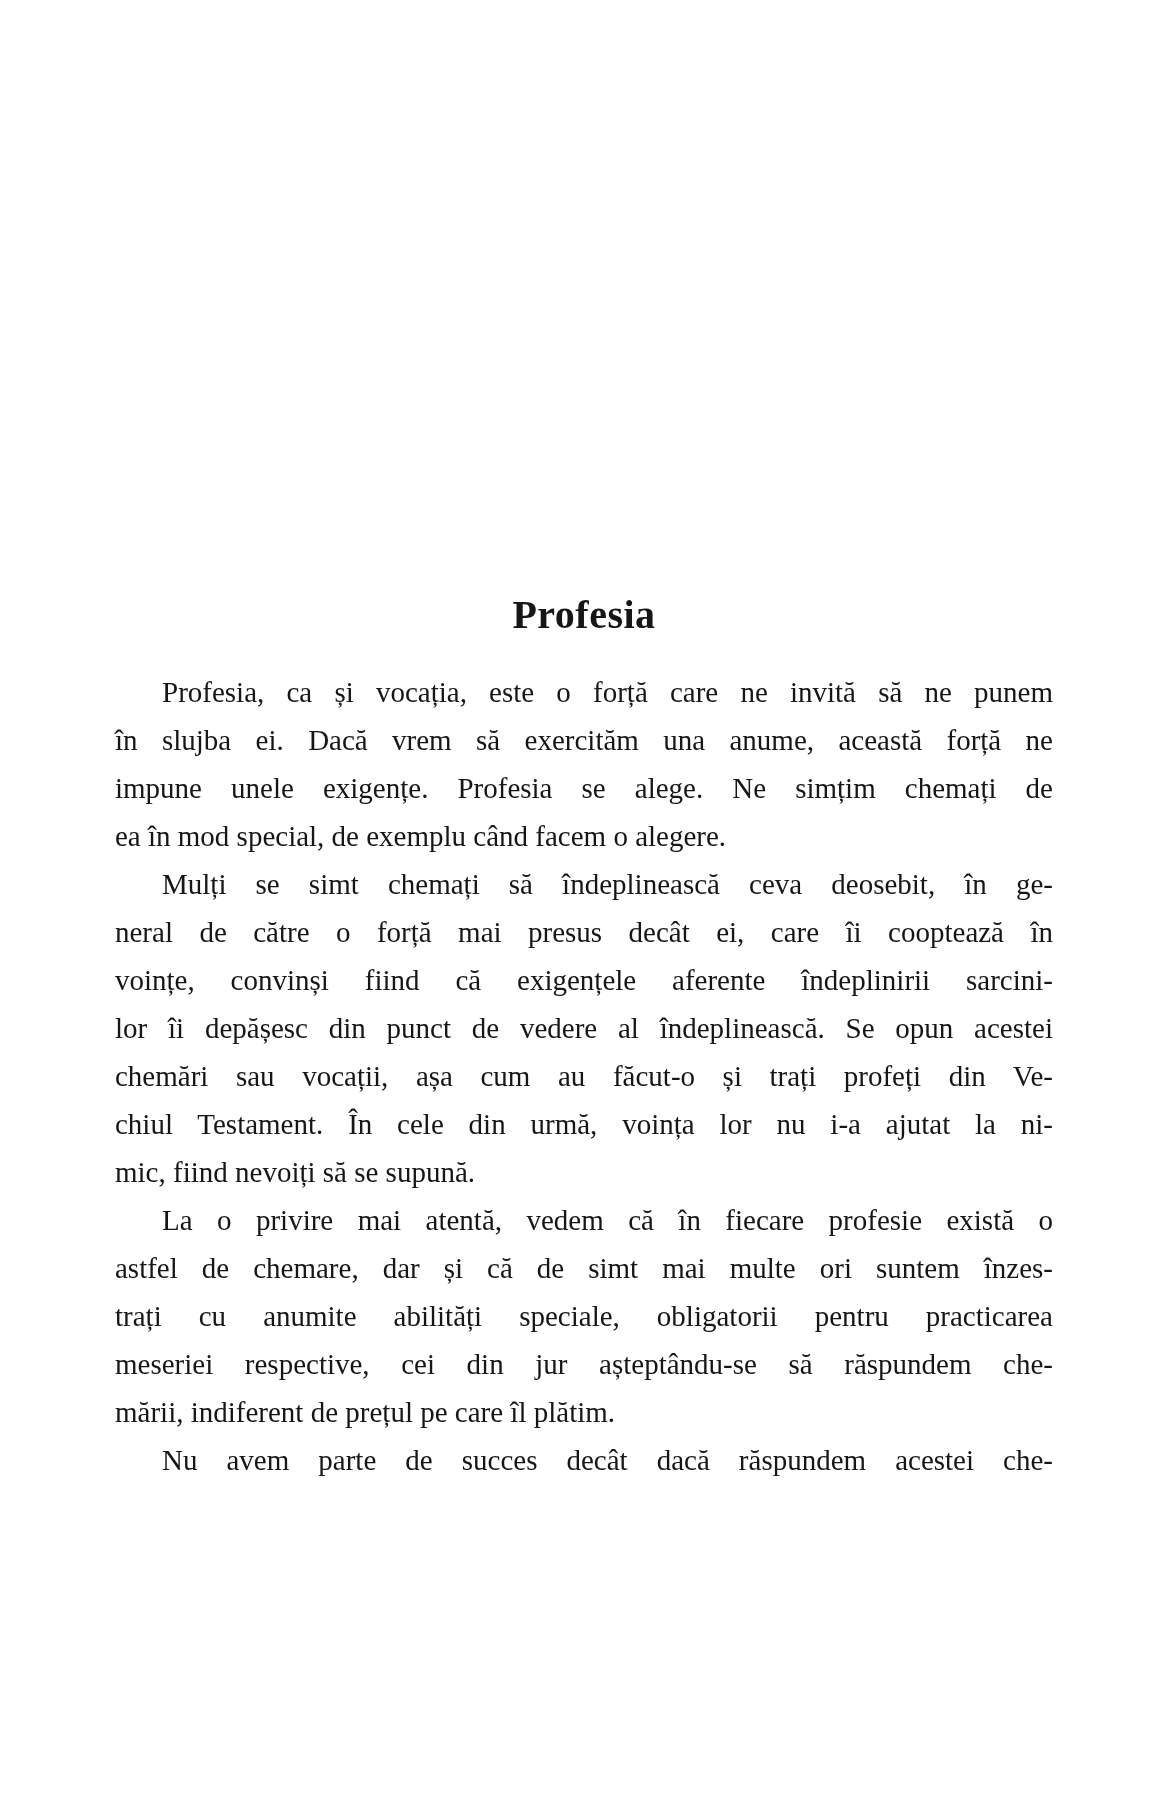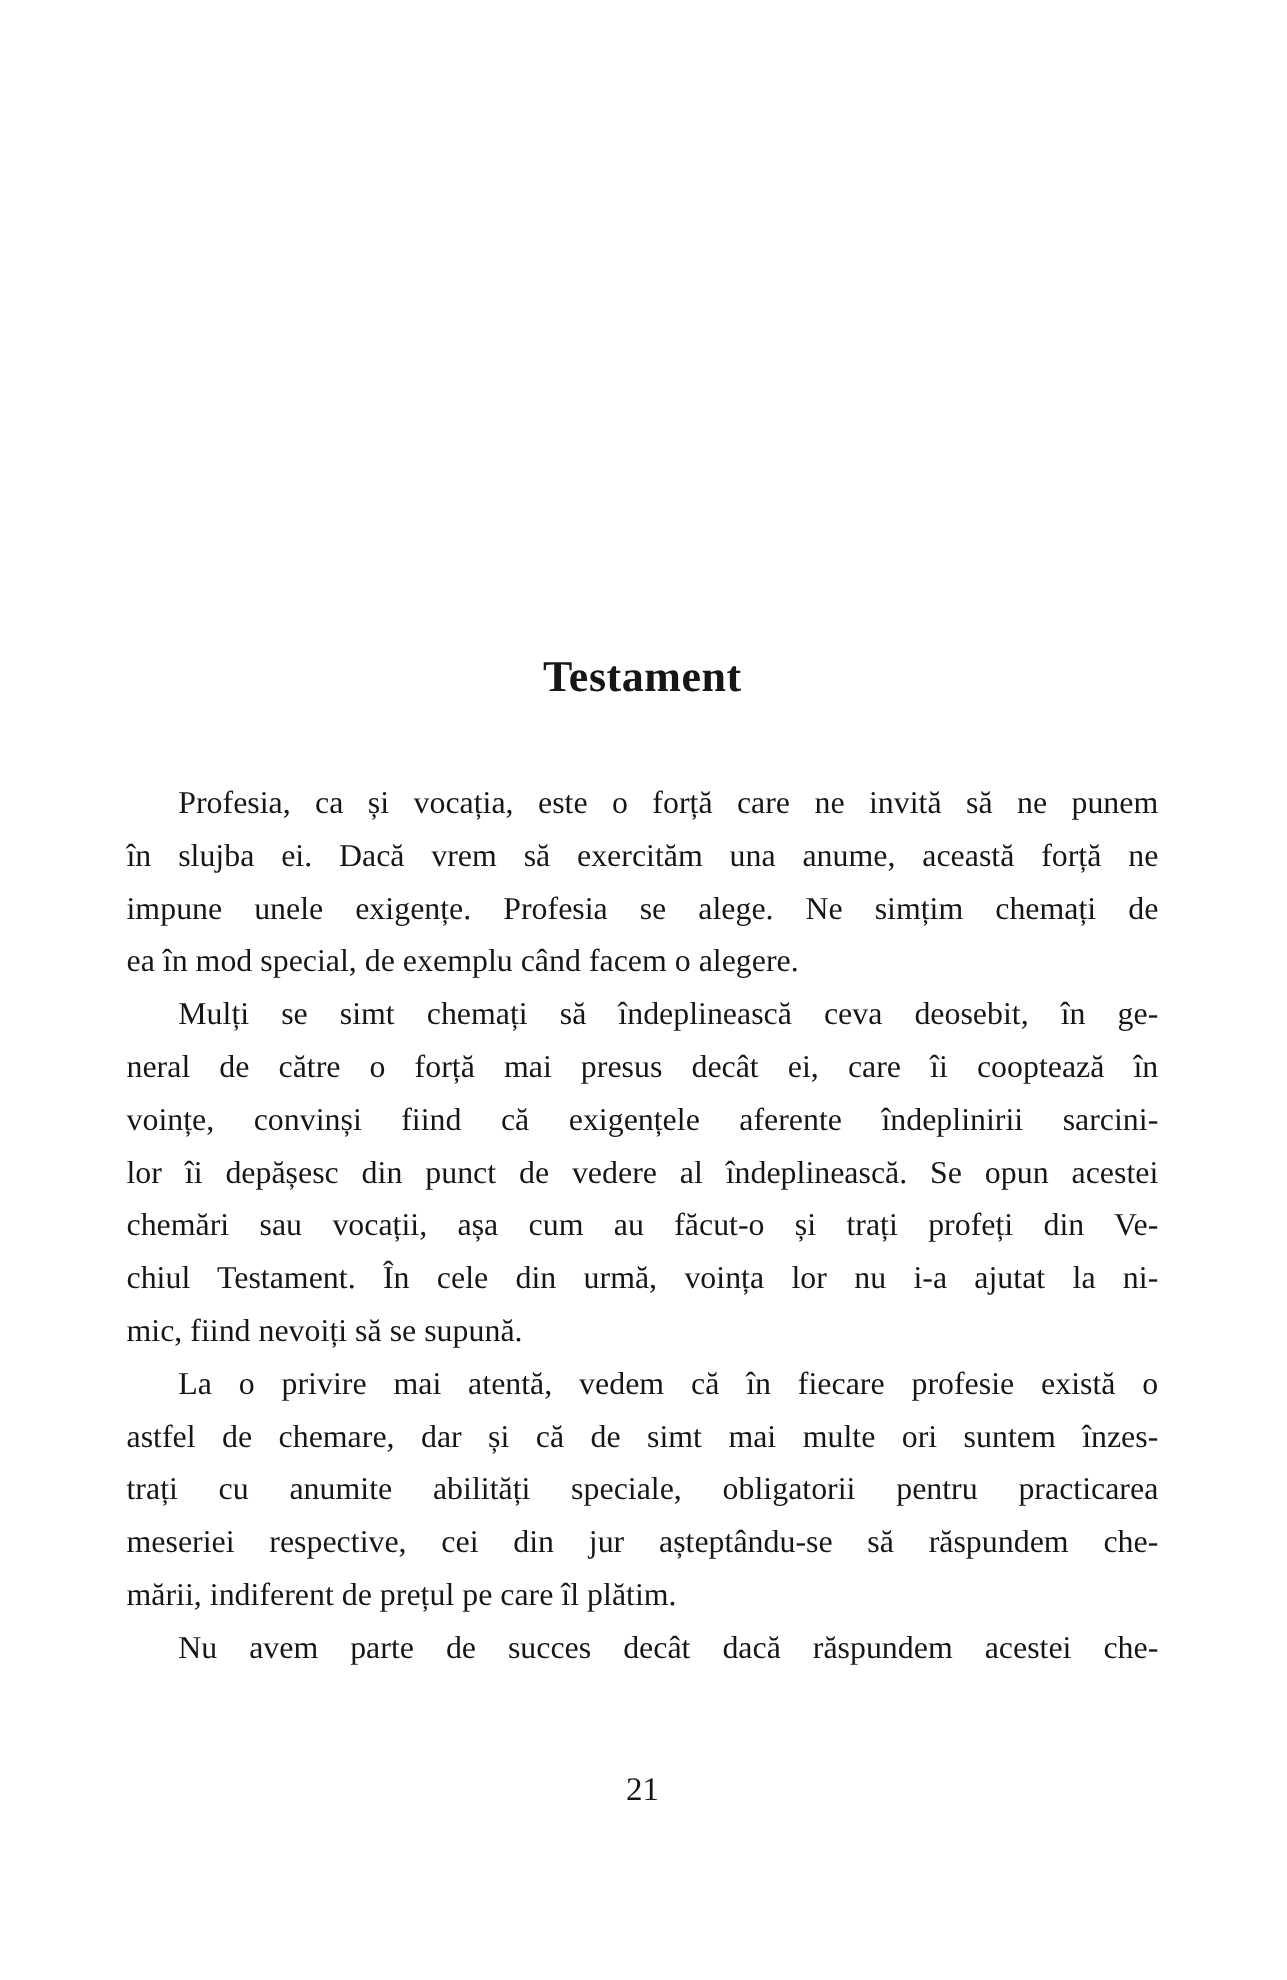--- a/index.html
+++ b/index.html
@@ -27,21 +27,21 @@
   }
   .chapter-title {
     margin: 0;
     font-size: 40px;
     line-height: 50px;
     font-weight: bold;
     text-align: center;
     letter-spacing: 0.5px;
   }
   .body-block {
-    margin-top: 66px;
+    margin-top: 28px;
   }
   .line {
     font-size: 29px;
     line-height: 48px;
     height: 48px;
     white-space: nowrap;
     overflow: visible;
   }
   .line.just {
     white-space: normal;
@@ -62,35 +62,34 @@
     line-height: 48px;
     text-align: center;
   }
 </style>
 </head>
 <body>
 
 <div class="page">
   <div class="text-col">
     <div class="spacer-top"></div>
-    <h1 class="chapter-title">Testament</h1>
+    <h1 class="chapter-title">Profesia</h1>
     <div class="body-block">
         <div class="line just indent">Profesia, ca și vocația, este o forță care ne invită să ne punem</div>
         <div class="line just">în slujba ei. Dacă vrem să exercităm una anume, această forță ne</div>
         <div class="line just">impune unele exigențe. Profesia se alege. Ne simțim chemați de</div>
         <div class="line last">ea în mod special, de exemplu când facem o alegere.</div>
         <div class="line just indent">Mulți se simt chemați să îndeplinească ceva deosebit, în ge-</div>
         <div class="line just">neral de către o forță mai presus decât ei, care îi cooptează în</div>
         <div class="line just">voințe, convinși fiind că exigențele aferente îndeplinirii sarcini-</div>
         <div class="line just">lor îi depășesc din punct de vedere al îndeplinească. Se opun acestei</div>
         <div class="line just">chemări sau vocații, așa cum au făcut-o și trați profeți din Ve-</div>
         <div class="line just">chiul Testament. În cele din urmă, voința lor nu i-a ajutat la ni-</div>
         <div class="line last">mic, fiind nevoiți să se supună.</div>
         <div class="line just indent">La o privire mai atentă, vedem că în fiecare profesie există o</div>
         <div class="line just">astfel de chemare, dar și că de simt mai multe ori suntem înzes-</div>
         <div class="line just">trați cu anumite abilități speciale, obligatorii pentru practicarea</div>
         <div class="line just">meseriei respective, cei din jur așteptându-se să răspundem che-</div>
         <div class="line last">mării, indiferent de prețul pe care îl plătim.</div>
         <div class="line just indent">Nu avem parte de succes decât dacă răspundem acestei che-</div>
       </div>
-    <div class="page-number">21</div>
   </div>
 </div>
 
 </body></html>

